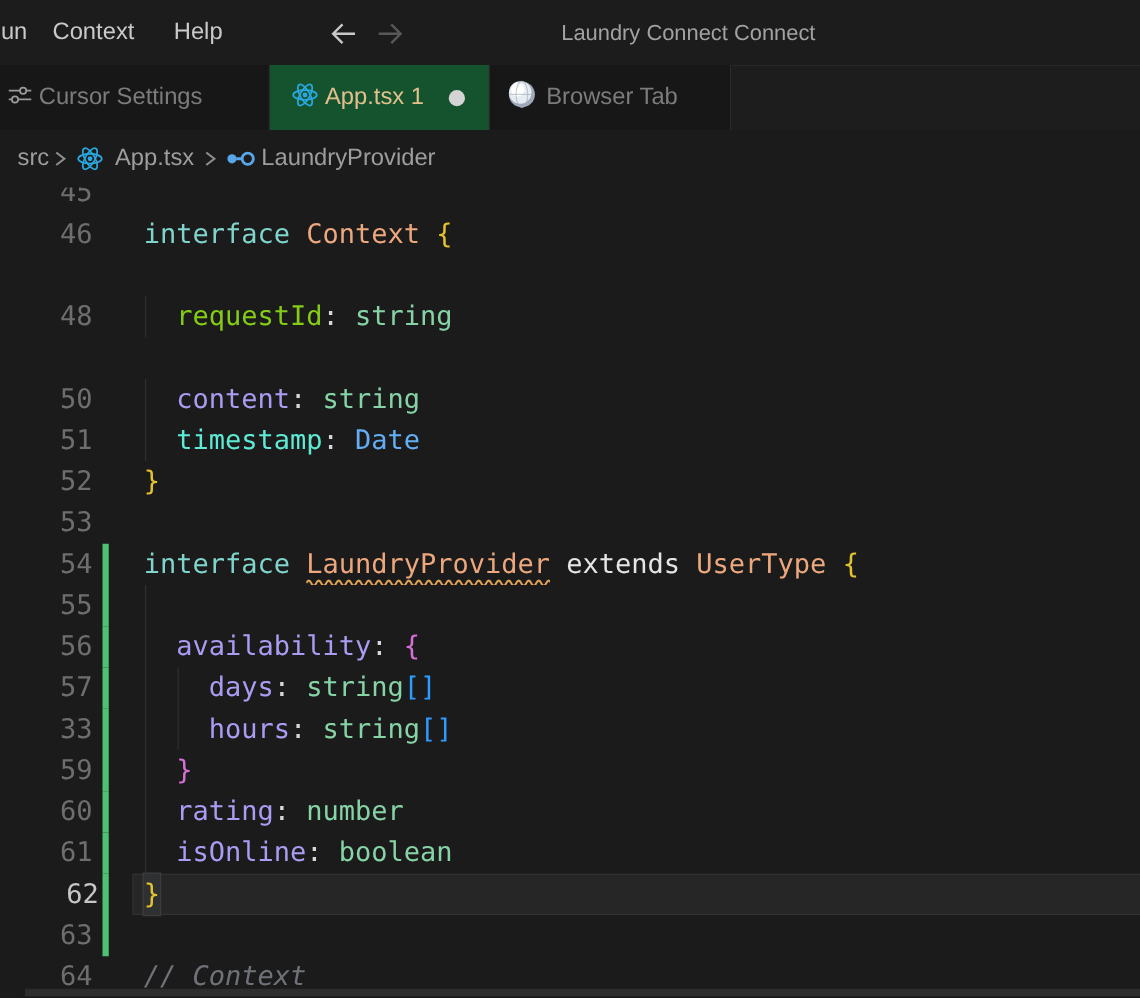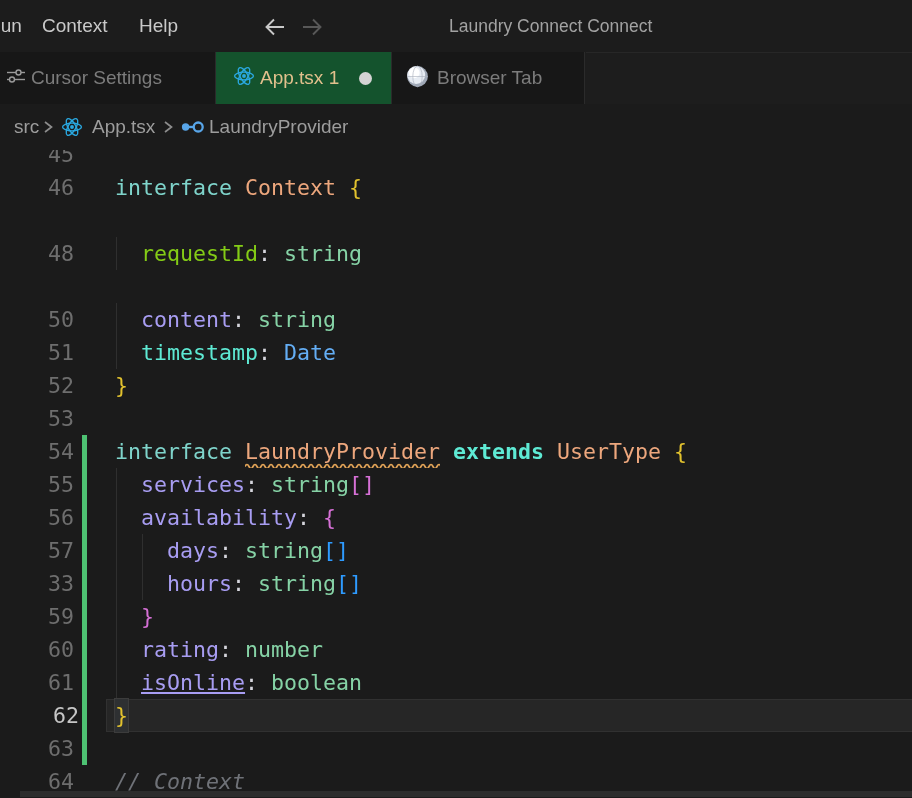--- a/index.html
+++ b/index.html
@@ -178,27 +178,26 @@
       </div>
       <div class="row" style="top: 252px;">
         <div class="num">53</div>
         <div class="code"></div>
       </div>
       <div class="row" style="top: 285px;">
         <div class="num">54</div>
         <div class="gitbar" style="background: rgb(78, 194, 115);"></div>
         <div class="code"><span class="tk" style="color: rgb(127, 212, 203);">interface </span><span class="tk" style="color: rgb(237, 167, 125);">LaundryProvider<svg class="squiggle" width="195" height="6">
               <path d="M0 4.5 Q2 0.5 4 4.5 Q6 8.5 8 4.5 Q10 0.5 12 4.5 Q14 8.5 16 4.5 Q18 0.5 20 4.5 Q22 8.5 24 4.5 Q26 0.5 28 4.5 Q30 8.5 32 4.5 Q34 0.5 36 4.5 Q38 8.5 40 4.5 Q42 0.5 44 4.5 Q46 8.5 48 4.5 Q50 0.5 52 4.5 Q54 8.5 56 4.5 Q58 0.5 60 4.5 Q62 8.5 64 4.5 Q66 0.5 68 4.5 Q70 8.5 72 4.5 Q74 0.5 76 4.5 Q78 8.5 80 4.5 Q82 0.5 84 4.5 Q86 8.5 88 4.5 Q90 0.5 92 4.5 Q94 8.5 96 4.5 Q98 0.5 100 4.5 Q102 8.5 104 4.5 Q106 0.5 108 4.5 Q110 8.5 112 4.5 Q114 0.5 116 4.5 Q118 8.5 120 4.5 Q122 0.5 124 4.5 Q126 8.5 128 4.5 Q130 0.5 132 4.5 Q134 8.5 136 4.5 Q138 0.5 140 4.5 Q142 8.5 144 4.5 Q146 0.5 148 4.5 Q150 8.5 152 4.5 Q154 0.5 156 4.5 Q158 8.5 160 4.5 Q162 0.5 164 4.5 Q166 8.5 168 4.5 Q170 0.5 172 4.5 Q174 8.5 176 4.5 Q178 0.5 180 4.5 Q182 8.5 184 4.5 Q186 0.5 188 4.5 Q190 8.5 192 4.5 Q194 0.5 196 4.5 Q198 8.5 200 4.5" fill="none" stroke="#dfa257" stroke-width="1.7"></path>
-            </svg></span><span class="tk"> </span><span class="tk" style="color: #5eead4; font-weight: bold;">extends</span><span class="tk"> </span><span class="tk" style="color: rgb(237, 167, 125);">UserType</span><span class="tk"> </span><span class="tk" style="color: rgb(226, 194, 46);">{</span></div>
+            </svg></span><span class="tk"> </span><span class="tk" style="color: #e5e5e5;">extends</span><span class="tk"> </span><span class="tk" style="color: rgb(237, 167, 125);">UserType</span><span class="tk"> </span><span class="tk" style="color: rgb(226, 194, 46);">{</span></div>
       </div>
       <div class="row" style="top: 318px;">
         <div class="guide" style="left: 100px;"></div>
         <div class="num">55</div>
         <div class="gitbar" style="background: rgb(78, 194, 115);"></div>
-        <div class="code"><span class="tk">  </span><span class="tk" style="color: rgb(168, 157, 242);">services</span><span class="tk" style="color: rgb(214, 214, 221);">:</span><span class="tk"> </span><span class="tk" style="color: rgb(134, 211, 166);">string</span><span class="tk" style="color: rgb(214, 112, 214);">[]</span></div>
       </div>
       <div class="row" style="top: 351px;">
         <div class="guide" style="left: 100px;"></div>
         <div class="num">56</div>
         <div class="gitbar" style="background: rgb(78, 194, 115);"></div>
         <div class="code"><span class="tk">  </span><span class="tk" style="color: rgb(168, 157, 242);">availability</span><span class="tk" style="color: rgb(214, 214, 221);">:</span><span class="tk"> </span><span class="tk" style="color: rgb(214, 112, 214);">{</span></div>
       </div>
       <div class="row" style="top: 384px;">
         <div class="guide" style="left: 100px;"></div>
         <div class="guide" style="left: 126px;"></div>
@@ -222,21 +221,21 @@
       <div class="row" style="top: 483px;">
         <div class="guide" style="left: 100px;"></div>
         <div class="num">60</div>
         <div class="gitbar" style="background: rgb(78, 194, 115);"></div>
         <div class="code"><span class="tk">  </span><span class="tk" style="color: rgb(168, 157, 242);">rating</span><span class="tk" style="color: rgb(214, 214, 221);">:</span><span class="tk"> </span><span class="tk" style="color: rgb(134, 211, 166);">number</span></div>
       </div>
       <div class="row" style="top: 516px;">
         <div class="guide" style="left: 100px;"></div>
         <div class="num">61</div>
         <div class="gitbar" style="background: rgb(78, 194, 115);"></div>
-        <div class="code"><span class="tk">  </span><span class="tk" style="color: rgb(168, 157, 242); text-decoration: underline;">isOnline</span><span class="tk" style="color: rgb(214, 214, 221);">:</span><span class="tk"> </span><span class="tk" style="color: rgb(134, 211, 166);">boolean</span></div>
+        <div class="code"><span class="tk">  </span><span class="tk" style="color: rgb(168, 157, 242);">isOnline</span><span class="tk" style="color: rgb(214, 214, 221);">:</span><span class="tk"> </span><span class="tk" style="color: rgb(134, 211, 166);">boolean</span></div>
       </div>
       <div class="row current" style="top: 549px;">
         <div class="linehl"></div>
         <div class="num">62</div>
         <div class="gitbar" style="background: rgb(78, 194, 115);"></div>
         <div class="code"><span class="tk match" style="color: rgb(226, 194, 46);">}</span></div>
       </div>
       <div class="row" style="top: 582px;">
         <div class="num">63</div>
         <div class="gitbar" style="background: rgb(78, 194, 115);"></div>

